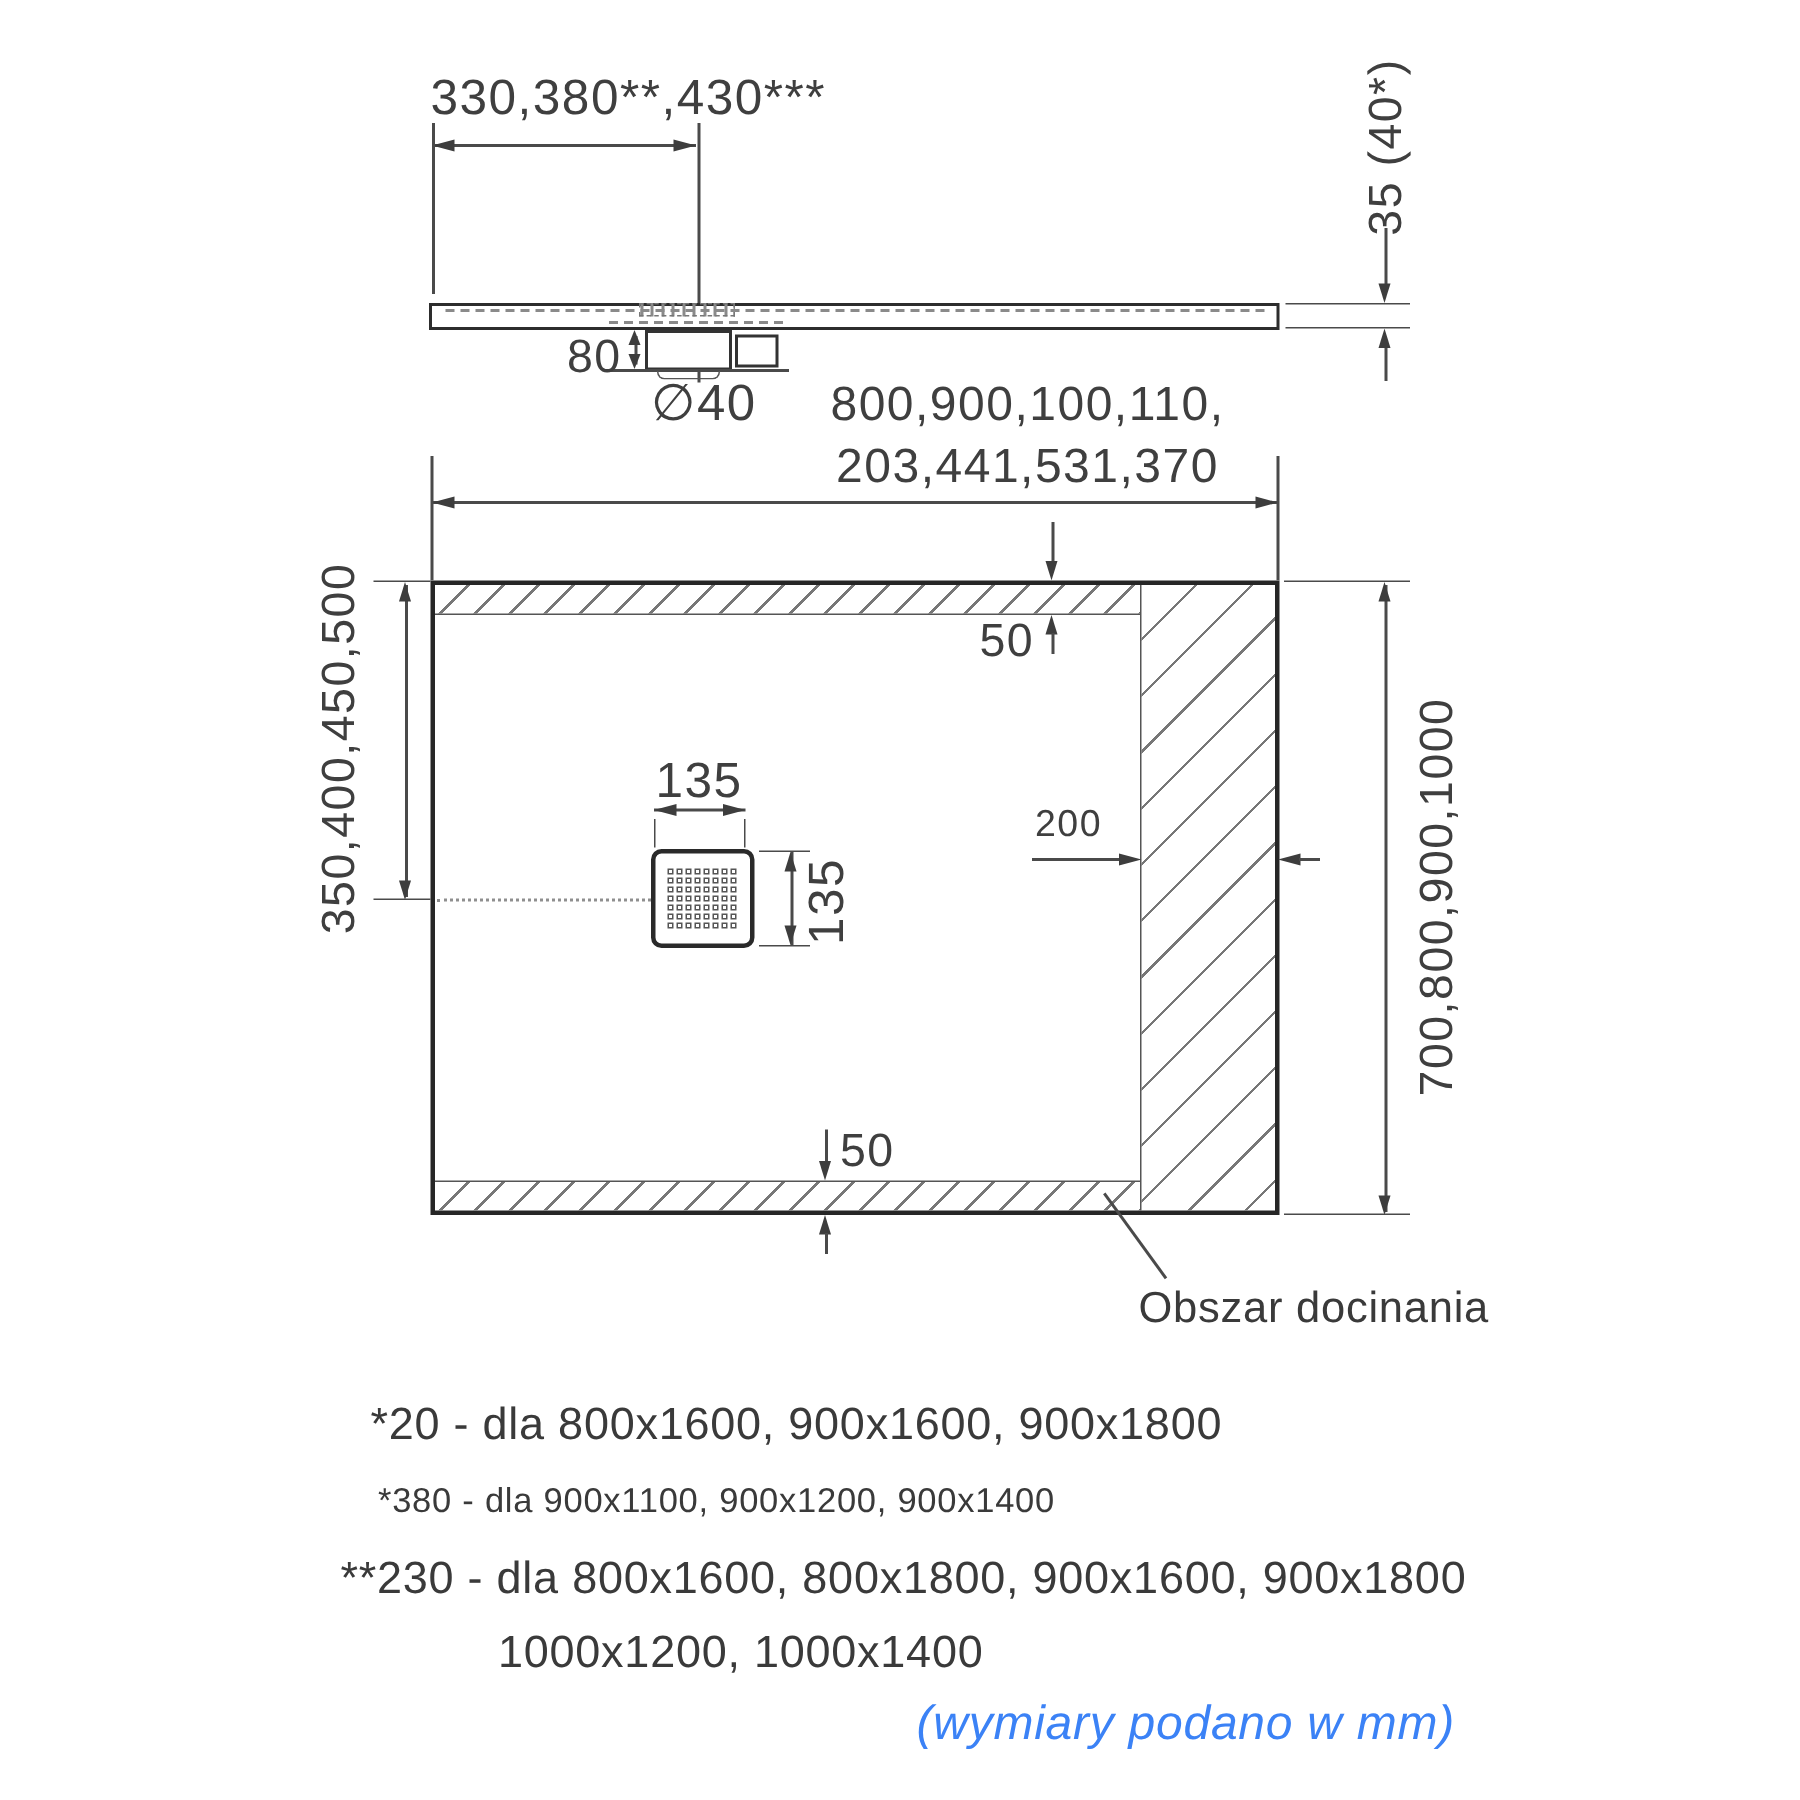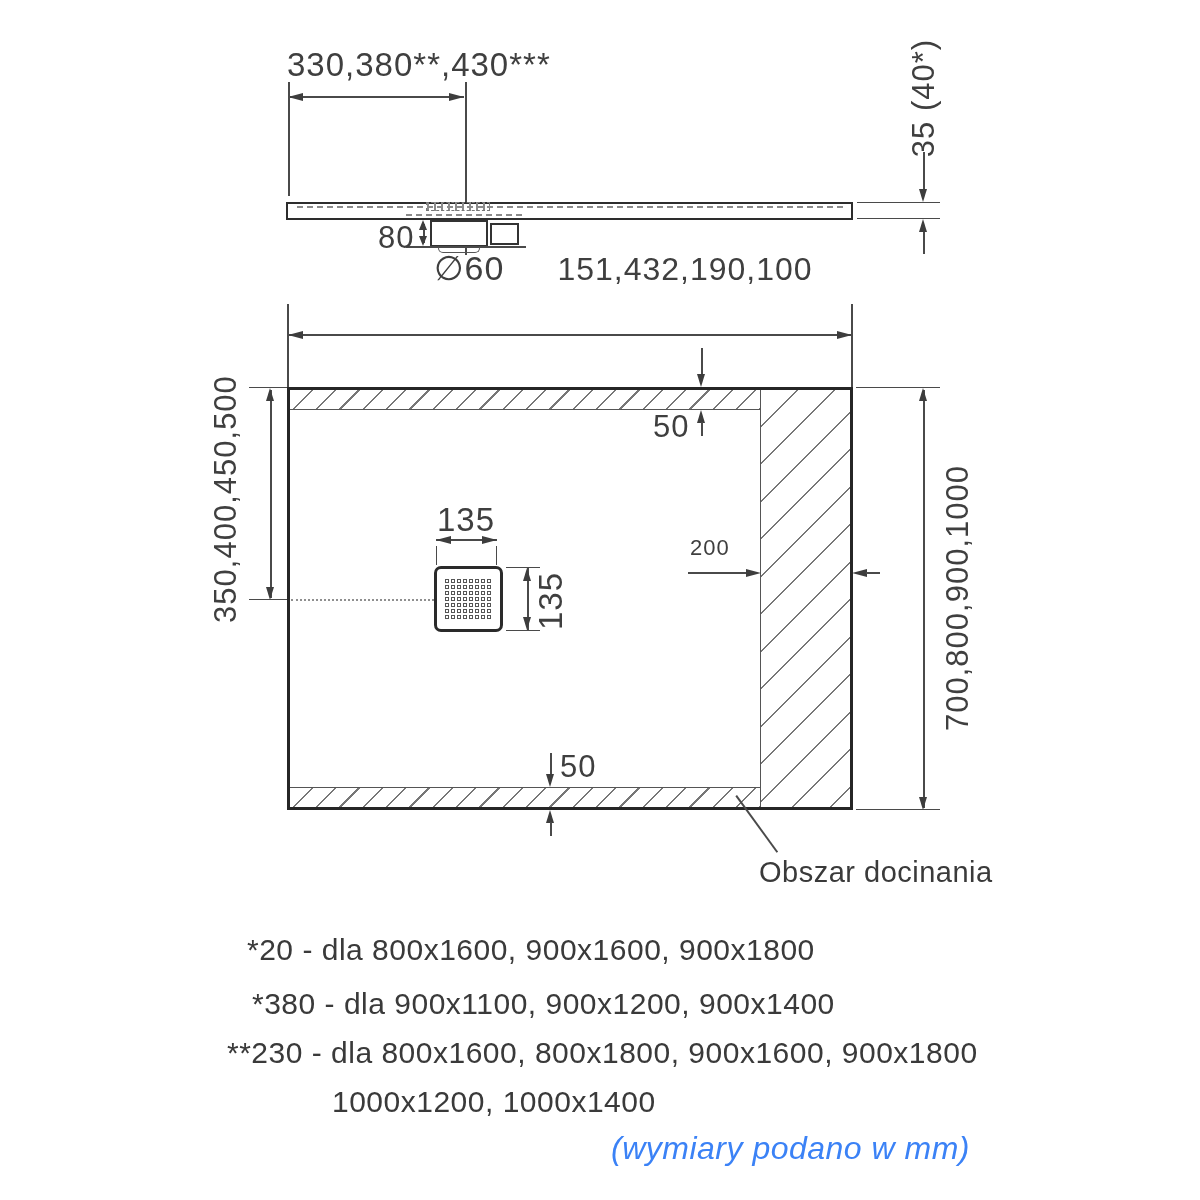--- a/index.html
+++ b/index.html
@@ -43,35 +43,36 @@
     <div style="position:absolute;left:430px;top:220px;width:58px;height:27px;border:2px solid #333;box-sizing:border-box;background:#fff;"></div>
     <div style="position:absolute;left:490px;top:223px;width:29px;height:22px;border:2px solid #333;box-sizing:border-box;background:#fff;"></div>
     <div class="ln" style="left:406px;top:246px;width:120px;height:1.5px;"></div>
     <div style="position:absolute;left:438px;top:247px;width:42px;height:6px;border:1.5px solid #555;border-top:none;border-radius:0 0 5px 5px;box-sizing:border-box;"></div>
 
     <div class="dim" style="left:378px;top:220px;font-size:31px;">80</div>
     <div class="ln" style="left:423px;top:224px;width:1.5px;height:19px;"></div>
     <div class="tri u" style="left:419px;top:220px;border-bottom-width:10px;"></div>
     <div class="tri d" style="left:419px;top:236px;border-top-width:10px;"></div>
 
-    <div class="dim" style="left:434px;top:248px;font-size:34px;">∅60</div>
+    <div class="dim" style="left:434px;top:248px;font-size:34px;">∅40</div>
 
     <div class="dim rot" style="left:854px;top:80px;width:140px;font-size:31px;">35 (40*)</div>
     <div class="ln" style="left:923px;top:152px;width:1.5px;height:38px;"></div>
     <div class="tri d" style="left:919px;top:189px;"></div>
     <div class="ln" style="left:923px;top:232px;width:1.5px;height:22px;"></div>
     <div class="tri u" style="left:919px;top:219px;"></div>
     <div class="ln" style="left:857px;top:202px;width:83px;height:1px;"></div>
     <div class="ln" style="left:857px;top:218px;width:83px;height:1px;"></div>
   </div>
 
   <div>
 
     <div style="position:absolute;left:553px;top:249px;width:264px;text-align:center;font-size:32px;letter-spacing:1px;line-height:41px;color:#3f3f3f;">
-      <div>151,432,190,100</div>
+      <div>800,900,100,110,</div>
+      <div>203,441,531,370</div>
     </div>
 
     <div class="ln" style="left:288px;top:334px;width:564px;height:1.5px;"></div>
     <div class="tri l" style="left:288px;top:331px;"></div>
     <div class="tri r" style="left:837px;top:331px;"></div>
     <div class="ln" style="left:287px;top:304px;width:1.5px;height:83px;"></div>
     <div class="ln" style="left:851px;top:304px;width:1.5px;height:83px;"></div>
 
     <div style="position:absolute;left:287px;top:387px;width:566px;height:423px;border:3px solid #262626;box-sizing:border-box;background:#fff;"></div>
 
@@ -100,21 +101,21 @@
     <div class="tri d" style="left:697px;top:374px;"></div>
     <div class="tri u" style="left:697px;top:410px;"></div>
     <div class="ln" style="left:701px;top:422px;width:1.5px;height:14px;"></div>
 
     <div class="dim" style="left:560px;top:749px;font-size:31px;">50</div>
     <div class="ln" style="left:550px;top:753px;width:1.5px;height:22px;"></div>
     <div class="tri d" style="left:546px;top:774px;"></div>
     <div class="tri u" style="left:546px;top:810px;"></div>
     <div class="ln" style="left:550px;top:822px;width:1.5px;height:14px;"></div>
 
-    <div class="dim" style="left:690px;top:535px;font-size:22px;">200</div>
+    <div class="dim" style="left:690px;top:535px;font-size:25px;">200</div>
     <div class="ln" style="left:688px;top:572px;width:58px;height:1.5px;"></div>
     <div class="tri r" style="left:746px;top:569px;"></div>
     <div class="tri l" style="left:852px;top:569px;"></div>
     <div class="ln" style="left:866px;top:572px;width:14px;height:1.5px;"></div>
 
     <div style="position:absolute;left:434px;top:566px;width:69px;height:66px;border:3px solid #2a2a2a;border-radius:7px;box-sizing:border-box;background:#fff;"></div>
     <div id="drain-grid">
         <span></span>
         <span></span>
         <span></span>
@@ -186,19 +187,19 @@
     <div class="ln" style="left:506px;top:567px;width:34px;height:1px;"></div>
     <div class="ln" style="left:506px;top:630px;width:34px;height:1px;"></div>
     <div class="dim rot" style="left:516px;top:582px;width:70px;font-size:33px;">135</div>
 
     <div class="ln" style="left:737px;top:795px;width:70px;height:1.5px;transform:rotate(54deg);transform-origin:left top;"></div>
     <div class="note" style="left:711px;top:856px;margin-left:48px;">Obszar docinania</div>
   </div>
 
   <div>
     <div class="note" style="left:247px;top:933px;font-size:30px;">*20 - dla 800x1600, 900x1600, 900x1800</div>
-    <div class="note" style="left:252px;top:987px;font-size:30px;">*380 - dla 900x1100, 900x1200, 900x1400</div>
+    <div class="note" style="left:252px;top:987px;font-size:23px;">*380 - dla 900x1100, 900x1200, 900x1400</div>
     <div class="note" style="left:227px;top:1036px;font-size:30px;">**230 - dla 800x1600, 800x1800, 900x1600, 900x1800</div>
     <div class="note" style="left:332px;top:1085px;font-size:30px;">1000x1200, 1000x1400</div>
     <div class="note" style="left:611px;top:1130px;font-size:32px;font-style:italic;color:#3b82f6;">(wymiary podano w mm)</div>
   </div>
 
 </div>
 
 </body></html>

